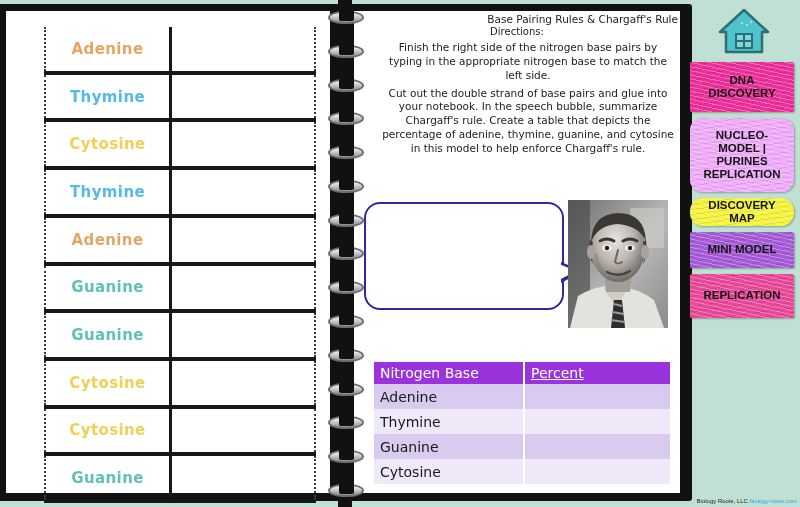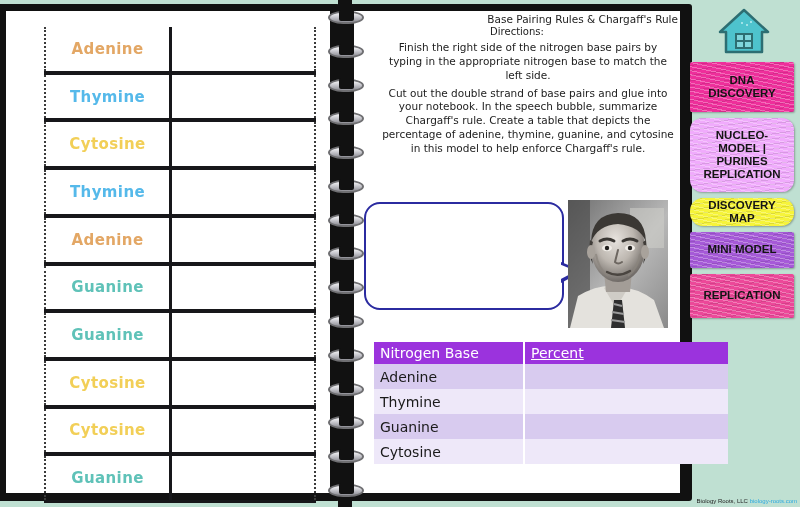--- a/index.html
+++ b/index.html
@@ -190,22 +190,22 @@
     position: absolute;
     left: 212px; top: 0px;
     width: 100px; height: 128px;
     overflow: hidden;
     background: #9b9b9b;
   }
 
   
   .ptable {
     position: absolute;
-    left: 18px; top: 332px;
-    width: 354px;
+    left: 18px; top: 352px;
+    width: 296px;
     border-collapse: collapse;
     font-family: "DejaVu Sans", sans-serif;
   }
   .ptable th {
     background: #9b33dd;
     color: #fff;
     font-weight: 400;
     font-size: 14px;
     text-align: left;
     padding: 3px 6px;

